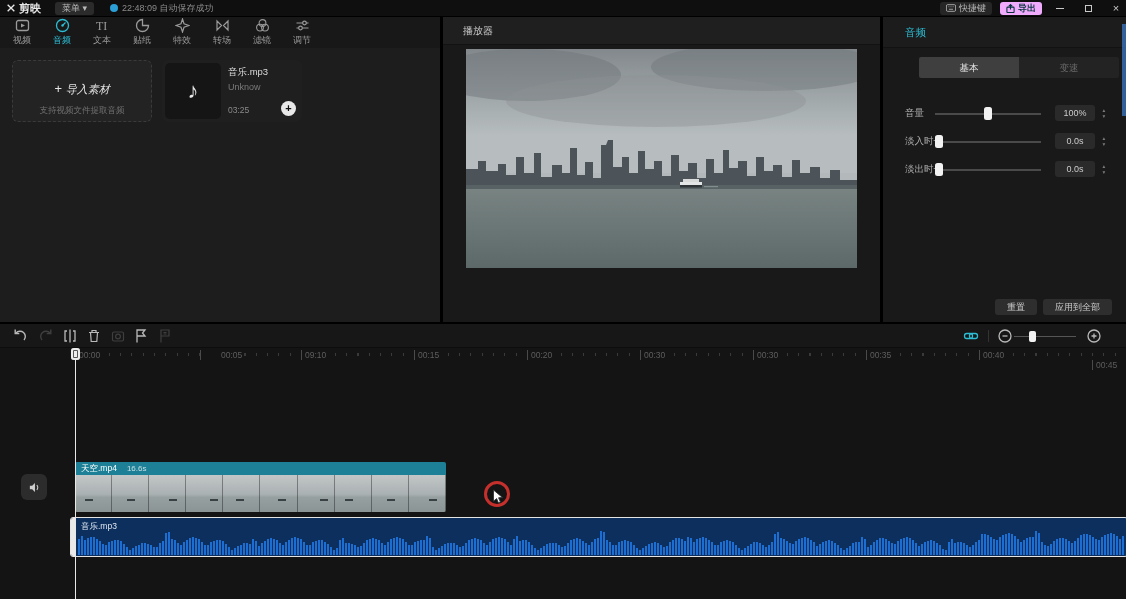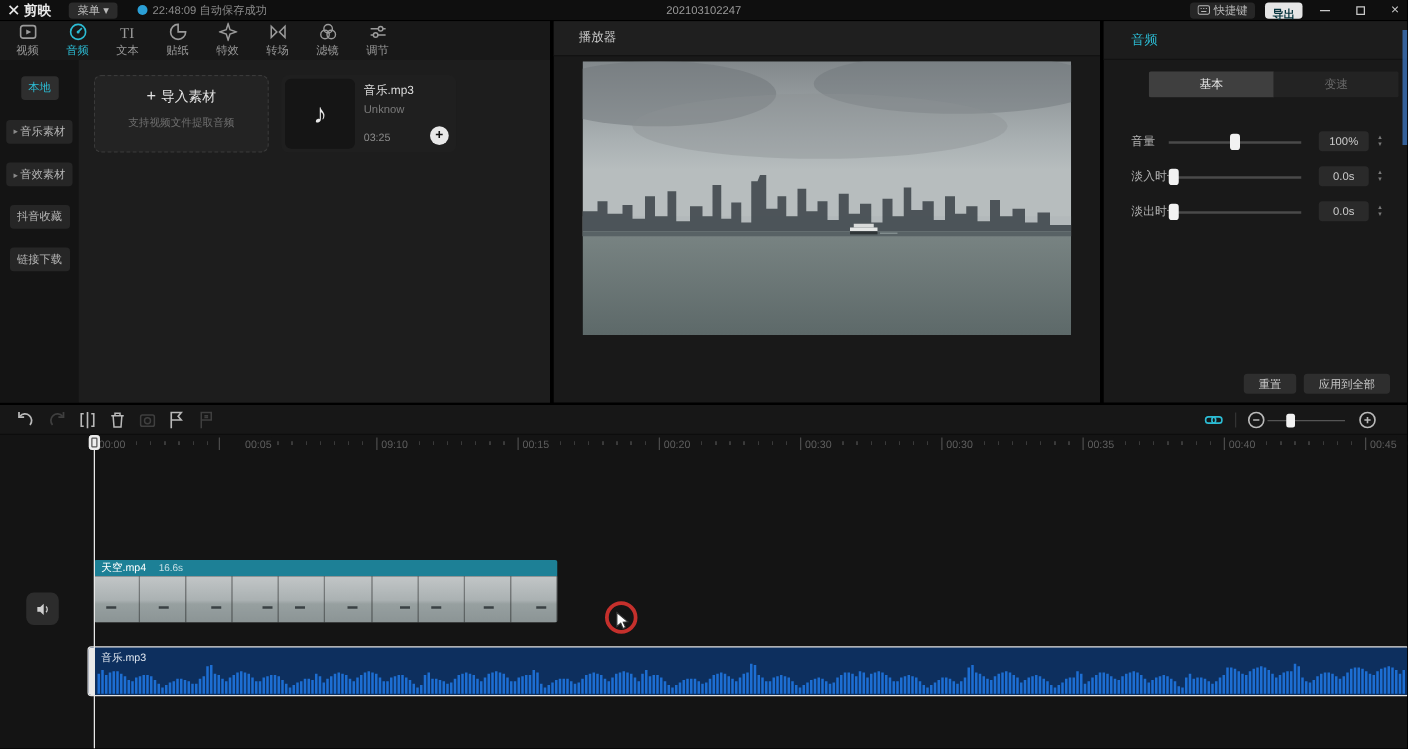--- a/index.html
+++ b/index.html
@@ -12,21 +12,21 @@
               display:flex; align-items:center; font-size:10px; }
   .logo { display:flex; align-items:center; gap:3px; margin-left:6px; color:#e8e8e8; font-weight:bold; font-size:11px; }
   .menu-chip { margin-left:14px; background:#2b2b2b; border-radius:3px; height:13px; line-height:13px;
                padding:0 7px; color:#b9b9b9; font-size:9px; }
   .autosave { display:flex; align-items:center; gap:4px; margin-left:16px; color:#8a8a8a; font-size:9px; }
   .autosave .dot { width:8px; height:8px; border-radius:50%; background:#2b9fd6; display:inline-block; }
   .proj-title { position:absolute; left:0; right:0; text-align:center; color:#9a9a9a; font-size:9px; pointer-events:none; }
   .tb-right { margin-left:auto; display:flex; align-items:center; gap:8px; }
   .chip { display:flex; align-items:center; gap:3px; background:#262626; border-radius:3px; height:13px;
           padding:0 6px; color:#b9b9b9; font-size:9px; }
-  .chip.export { background:#e5e5e5; color:#06333c; font-weight:bold;flex-direction:column; }
+  .chip.export { background:#f0abfc; color:#06333c; font-weight:bold; }
   .winbtn { width:20px; text-align:center; color:#c9c9c9; font-size:11px; display:flex; align-items:center; justify-content:center; height:16px; }
   .winbtn .minglyph { display:inline-block; width:8px; border-top:1px solid #c9c9c9; }
   .winbtn .maxglyph { display:inline-block; width:7px; height:7px; border:1px solid #c9c9c9; }
 
   
   .panel { position:absolute; top:17px; height:305px; background:#191919; }
   .panel-left   { left:0;    width:440px; }
   .panel-center { left:443px; width:437px; }
   .panel-right  { left:883px; width:243px; }
 
@@ -38,21 +38,21 @@
   .mtab.active { color:#2cbcd4; }
   .left-body { position:absolute; top:31px; bottom:0; left:0; right:0; display:flex; }
   .sidebar { width:63px; background:#141414; text-align:center; padding-top:12px; }
   .side-item { display:inline-flex; align-items:center; justify-content:center; gap:2px; background:#262626;
                border-radius:3px; height:19px; padding:0 6px; margin-bottom:14px; color:#b5b5b5; font-size:9px; }
   .side-item .arr { font-size:7px; color:#8a8a8a; }
   .side-item.active { color:#2cbcd4; background:#2e2e2e; }
   .media-content { flex:1; background:#1d1d1d; position:relative; }
   .import-card { position:absolute; left:12px; top:12px; width:140px; height:62px; background:#232323;
                  border:1px dashed #3a3a3a; border-radius:6px; text-align:center; }
-  .import-card .plusline { margin-top:8px; color:#e4e4e4; font-size:11px; }
+  .import-card .plusline { margin-top:20px; color:#e4e4e4; font-size:11px;font-style:italic; }
   .import-card .plus { font-size:13px; margin-right:4px; }
   .import-card .hint { margin-top:8px; color:#6f6f6f; font-size:8.5px; }
   .music-card { position:absolute; left:162px; top:12px; width:140px; height:62px; background:#1f1f1f;
                 border-radius:6px; display:flex; }
   .music-thumb { width:56px; height:56px; margin:3px; background:#151515; border-radius:5px;
                  display:flex; align-items:center; justify-content:center; color:#e9e9e9; font-size:22px; }
   .music-meta { position:relative; flex:1; padding:6px 6px 0 4px; }
   .music-name { color:#dcdcdc; font-size:9.5px; }
   .music-artist { color:#7a7a7a; font-size:9px; margin-top:3px; }
   .music-dur { position:absolute; left:4px; bottom:7px; color:#8a8a8a; font-size:8.5px; }
@@ -106,21 +106,21 @@
   .zoom-slider { position:absolute; top:11.5px; left:1014px; width:62px; height:1.5px; background:#555; }
   .zoom-slider .handle { position:absolute; top:-5px; width:7px; height:11px; background:#f2f2f2; border-radius:2px; }
   .ruler { position:absolute; left:0; top:24px; width:100%; height:14px; }
   .ruler::before { content:""; position:absolute; left:75px; right:0; top:5px; height:3px;
                    background:repeating-linear-gradient(90deg,#3a3a3a 0 1px,transparent 1px 11.3px); }
   .ruler-label { position:absolute; top:2px; font-size:8.5px; color:#5e5e5e; border-left:1px solid #4a4a4a;
                  padding-left:3px; line-height:10px; background:#141414; }
   .tracks { position:absolute; left:0; top:38px; right:0; bottom:0; }
   .mute-btn { position:absolute; left:21px; top:112px; width:26px; height:26px; background:#2c2c2c;
               border-radius:6px; display:flex; align-items:center; justify-content:center; color:#cfcfcf; }
-  .video-clip { position:absolute; left:75px; top:86px; width:371px; height:50px; border-radius:2px; overflow:hidden; }
+  .video-clip { position:absolute; left:75px; top:100px; width:371px; height:50px; border-radius:2px; overflow:hidden; }
   .vc-header { height:13px; background:#1d8096; display:flex; align-items:center; gap:10px; padding-left:6px; }
   .vc-name { color:#fff; font-size:8.5px; }
   .vc-dur { color:rgba(255,255,255,.75); font-size:8px; }
   .vc-strip { display:flex; height:37px; background:#222; }
   .thumb { flex:1; position:relative; border-right:1px solid rgba(0,0,0,.35);
            background:linear-gradient(180deg,#c2c6c7 0%,#aab1b2 52%,#97a0a0 60%,#8b9495 100%); }
   .thumb .boat { position:absolute; width:8px; height:2px; background:#3a4144; top:64%; }
   .audio-clip { position:absolute; left:70px; top:155px; width:1058px; height:40px; background:#0d2f5e;
                 border:1.5px solid #e4e4e4; border-radius:3px; overflow:hidden; }
   .ac-handle { position:absolute; left:0; top:0; bottom:0; width:5px; background:#e9e9e9; }
@@ -146,21 +146,20 @@
       </svg>
       <span>剪映</span>
     </div>
     <div class="menu-chip">
       <span>菜单</span> <span>▾</span>
     </div>
     <div class="autosave">
       <span class="dot"></span>
       <span>22:48:09 自动保存成功</span>
     </div>
-    <div class="proj-title">202103102247</div>
     <div class="tb-right">
       <div class="chip">
         <svg width="10" height="8" viewBox="0 0 12 9">
           <rect x="0.5" y="0.5" width="11" height="8" rx="1.5" fill="none" stroke="#b9b9b9"></rect>
           <path d="M3 3 h1 M5.5 3 h1 M8 3 h1 M3.5 6 h5" stroke="#b9b9b9" stroke-width="1"></path>
         </svg>
         <span>快捷键</span>
       </div>
       <div class="chip export">
         <svg width="9" height="9" viewBox="0 0 10 10">
@@ -247,33 +246,20 @@
             <svg width="15" height="15" viewBox="0 0 15 15">
               <path d="M1.5 5 H13.5 M1.5 10 H13.5" stroke="currentColor" stroke-width="1.2"></path>
               <circle cx="9.5" cy="5" r="1.8" fill="#181818" stroke="currentColor" stroke-width="1.2"></circle>
               <circle cx="5.5" cy="10" r="1.8" fill="#181818" stroke="currentColor" stroke-width="1.2"></circle>
             </svg>
           </span>
           <span>调节</span>
         </div>
       </div>
     <div class="left-body">
-      <div class="sidebar" id="sidebar"><div class="side-item active">
-            <span>本地</span>
-          </div><br><div class="side-item">
-            <span class="arr">▸</span>
-            <span>音乐素材</span>
-          </div><br><div class="side-item">
-            <span class="arr">▸</span>
-            <span>音效素材</span>
-          </div><br><div class="side-item">
-            <span>抖音收藏</span>
-          </div><br><div class="side-item">
-            <span>链接下载</span>
-          </div><br></div>
       <div class="media-content">
         <div class="import-card">
           <div class="plusline"><span class="plus">+</span><span>导入素材</span></div>
           <div class="hint">支持视频文件提取音频</div>
         </div>
         <div class="music-card">
           <div class="music-thumb">
             <span>♪</span>
           </div>
           <div class="music-meta">
@@ -409,29 +395,29 @@
           <div class="handle" id="zoom-handle" style="left: 14.6px;"></div>
         </div>
       <svg class="tl-icon" style="left:1086px" viewBox="0 0 16 16">
         <circle cx="8" cy="8" r="6" fill="none" stroke="currentColor" stroke-width="1.3"></circle>
         <path d="M5.5 8 H10.5 M8 5.5 V10.5" stroke="currentColor" stroke-width="1.3"></path>
       </svg>
     </div>
 
     <div class="ruler" id="ruler">
         <span class="ruler-label" style="left: 75px;">00:00</span>
-        <span class="ruler-label" style="left: 175px; padding-left: 20px;">00:05</span>
+        <span class="ruler-label" style="left: 200px; padding-left: 20px;">00:05</span>
         <span class="ruler-label" style="left: 301px;">09:10</span>
         <span class="ruler-label" style="left: 414px;">00:15</span>
         <span class="ruler-label" style="left: 527px;">00:20</span>
         <span class="ruler-label" style="left: 640px;">00:30</span>
         <span class="ruler-label" style="left: 753px;">00:30</span>
         <span class="ruler-label" style="left: 866px;">00:35</span>
         <span class="ruler-label" style="left: 979px;">00:40</span>
-        <span class="ruler-label" style="left: 1092px;">00:45</span>
+        <span class="ruler-label" style="left: 1092px; margin-top: 10px;">00:45</span>
       </div>
 
     <div class="tracks">
       <div class="mute-btn">
         <svg width="13" height="13" viewBox="0 0 14 14">
           <path d="M2 5 H4.5 L7.5 2.2 V11.8 L4.5 9 H2 Z" fill="currentColor"></path>
           <path d="M9.5 4.5 A3.5 3.5 0 0 1 9.5 9.5" fill="none" stroke="currentColor" stroke-width="1.1"></path>
         </svg>
       </div>
 

